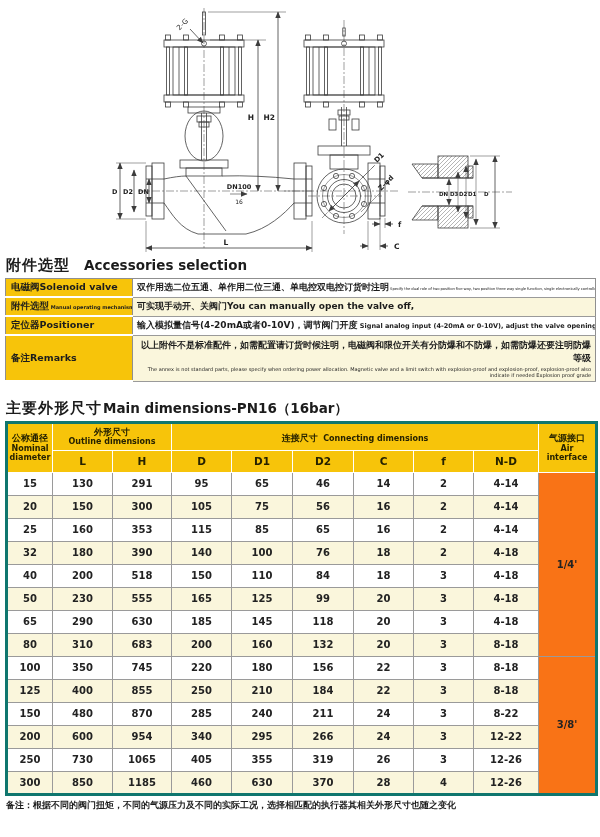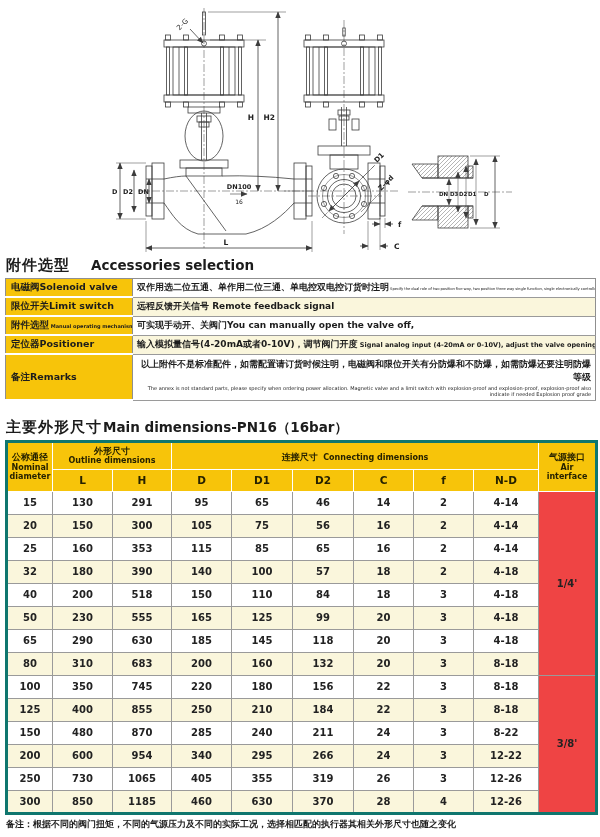--- a/index.html
+++ b/index.html
@@ -6,21 +6,21 @@
   html,body { width:600px; }
   body {
     height:837px; background:#fff; overflow:hidden;
     font-family:"DejaVu Sans","Liberation Sans",sans-serif; color:#1c1c1c;
   }
   svg.drawing { display:block; width:600px; height:252px; }
   svg text { font-family:"DejaVu Sans","Liberation Sans",sans-serif; }
 
   .sec-title { margin:4px 0 4px 6px; font-weight:bold; line-height:1.1; }
   .sec-title .zh { font-size:15px; letter-spacing:1px; }
-  .sec-title .en { font-size:13.5px; margin-left:21px; }
+  .sec-title .en { font-size:13.5px; margin-left:14px; }
   .sec-title.dim { margin-top:17px; }
   .sec-title.dim .en { margin-left:1px; letter-spacing:0; }
 
   table { border-collapse:collapse; table-layout:fixed; width:590px; margin:0 5px; }
 
   
   table.acc { border:1px solid #8f8f8f; }
   .acc td { vertical-align:middle; }
   .acc .acc-label {
     width:127px; background:#f7c40a; font-weight:bold; font-size:9.5px;
@@ -47,21 +47,21 @@
   .dim thead tr:first-child th { height:28px; }
   .dim thead tr:last-child th { height:22px; font-size:10.5px; }
   .dim thead .hz { font-size:9px; display:block; }
   .dim thead .he { font-size:8px; display:block; font-weight:bold; }
   .dim thead .inline-h .hz, .dim thead .inline-h .he { display:inline;margin-top:12px; }
   .dim tbody td {
     border:1px solid #9a9a9a; text-align:center; font-size:10px; font-weight:bold;
     height:23px; color:#222; background:#fff;
   }
   .dim tbody tr:nth-child(even) td { background:#faf6dc; }
-  .dim tbody td.air-cell { background:#ef4444; font-size:10px; }
+  .dim tbody td.air-cell { background:#f97316; font-size:10px; }
 
   .foot-note { margin:4px 6px 0 6px; line-height:1.25; }
   .foot-note .nz { font-size:9px; font-weight:bold; display:block; }
 </style>
 </head>
 <body>
 
 <svg class="drawing" viewBox="0 0 600 252">
   <defs>
     <marker id="ar" markerWidth="7" markerHeight="7" refX="6" refY="3.5" orient="auto-start-reverse" markerUnits="userSpaceOnUse">
@@ -251,24 +251,20 @@
 
 <table class="acc">
   <colgroup>
       <col style="width:127px">
       <col style="width:463px">
     </colgroup>
   <tbody>
       <tr>
         <td class="acc-label"><span>电磁阀Solenoid valve</span></td>
         <td class="acc-value"><span>双作用选二位五通、单作用二位三通、单电控双电控订货时注明</span><span class="note-tiny"> Specify the dual role of two position five way, two position three way single function, single electronically controlled dual control order</span></td>
-      </tr>
-      <tr>
-        <td class="acc-label"><span>限位开关Limit switch</span></td>
-        <td class="acc-value"><span>远程反馈开关信号 Remote feedback signal</span></td>
       </tr>
       <tr>
         <td class="acc-label"><span>附件选型</span><span class="lbl-tiny"> Manual operating mechanism</span></td>
         <td class="acc-value"><span>可实现手动开、关阀门You can manually open the valve off,</span></td>
       </tr>
       <tr>
         <td class="acc-label"><span>定位器Positioner</span></td>
         <td class="acc-value"><span>输入模拟量信号(4-20mA或者0-10V)，调节阀门开度</span><span class="note-md"> Signal analog input (4-20mA or 0-10V), adjust the valve opening</span></td>
       </tr>
       <tr>
@@ -359,21 +355,21 @@
         <td>16</td>
         <td>2</td>
         <td>4-14</td>
       </tr>
       <tr>
         <td>32</td>
         <td>180</td>
         <td>390</td>
         <td>140</td>
         <td>100</td>
-        <td>57</td>
+        <td>76</td>
         <td>18</td>
         <td>2</td>
         <td>4-18</td>
       </tr>
       <tr>
         <td>40</td>
         <td>200</td>
         <td>518</td>
         <td>150</td>
         <td>110</td>

